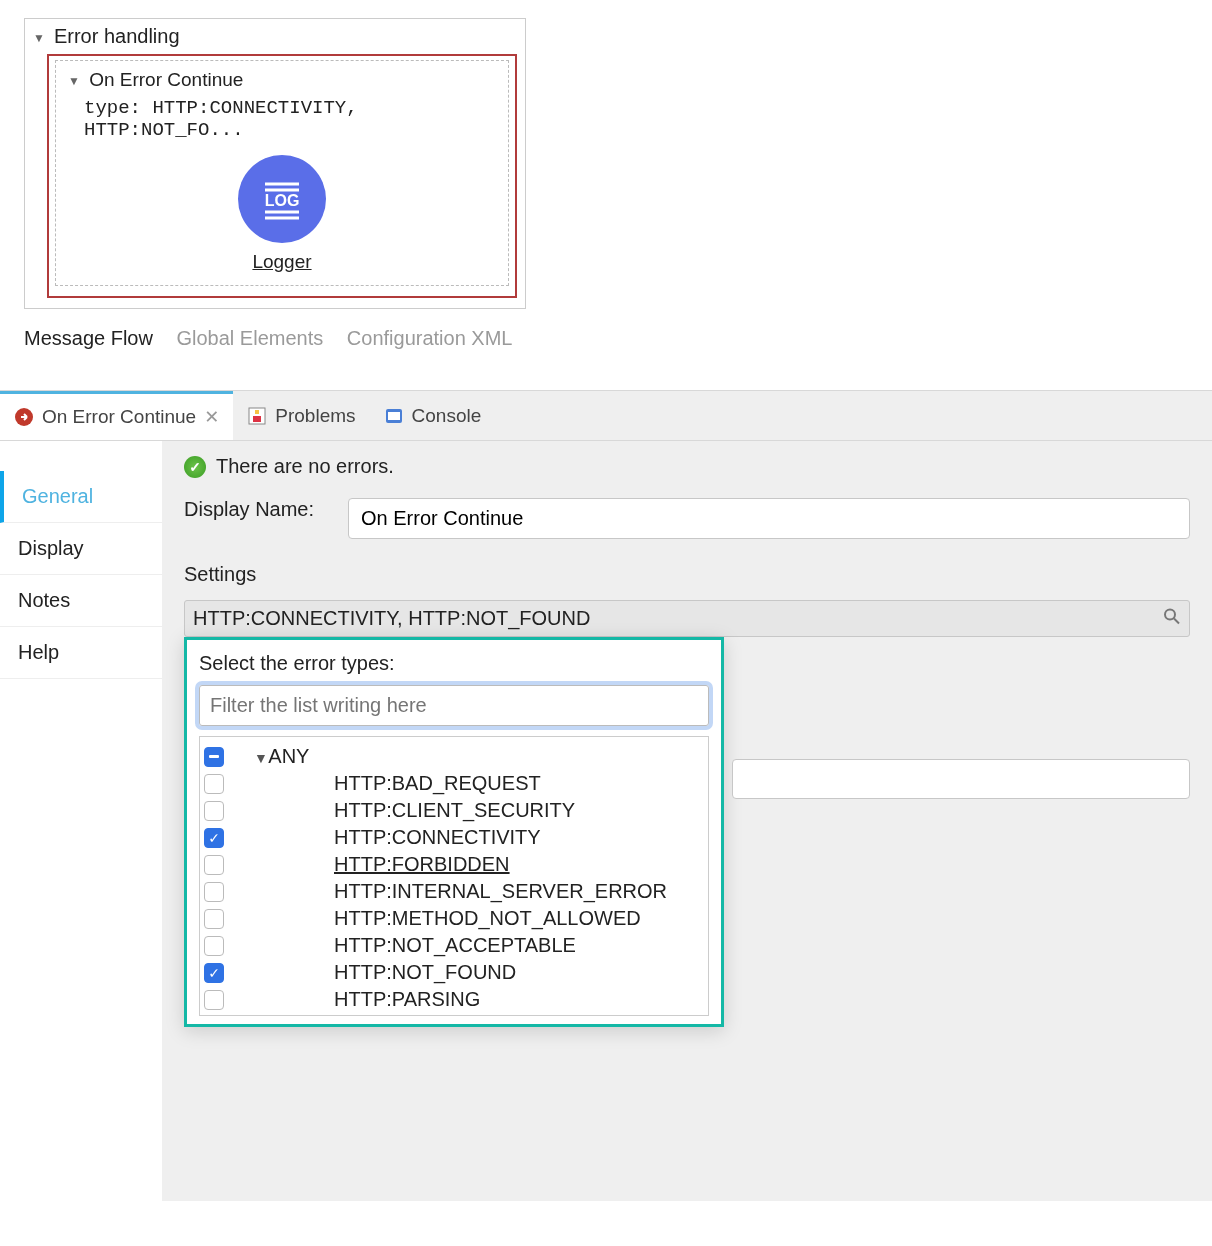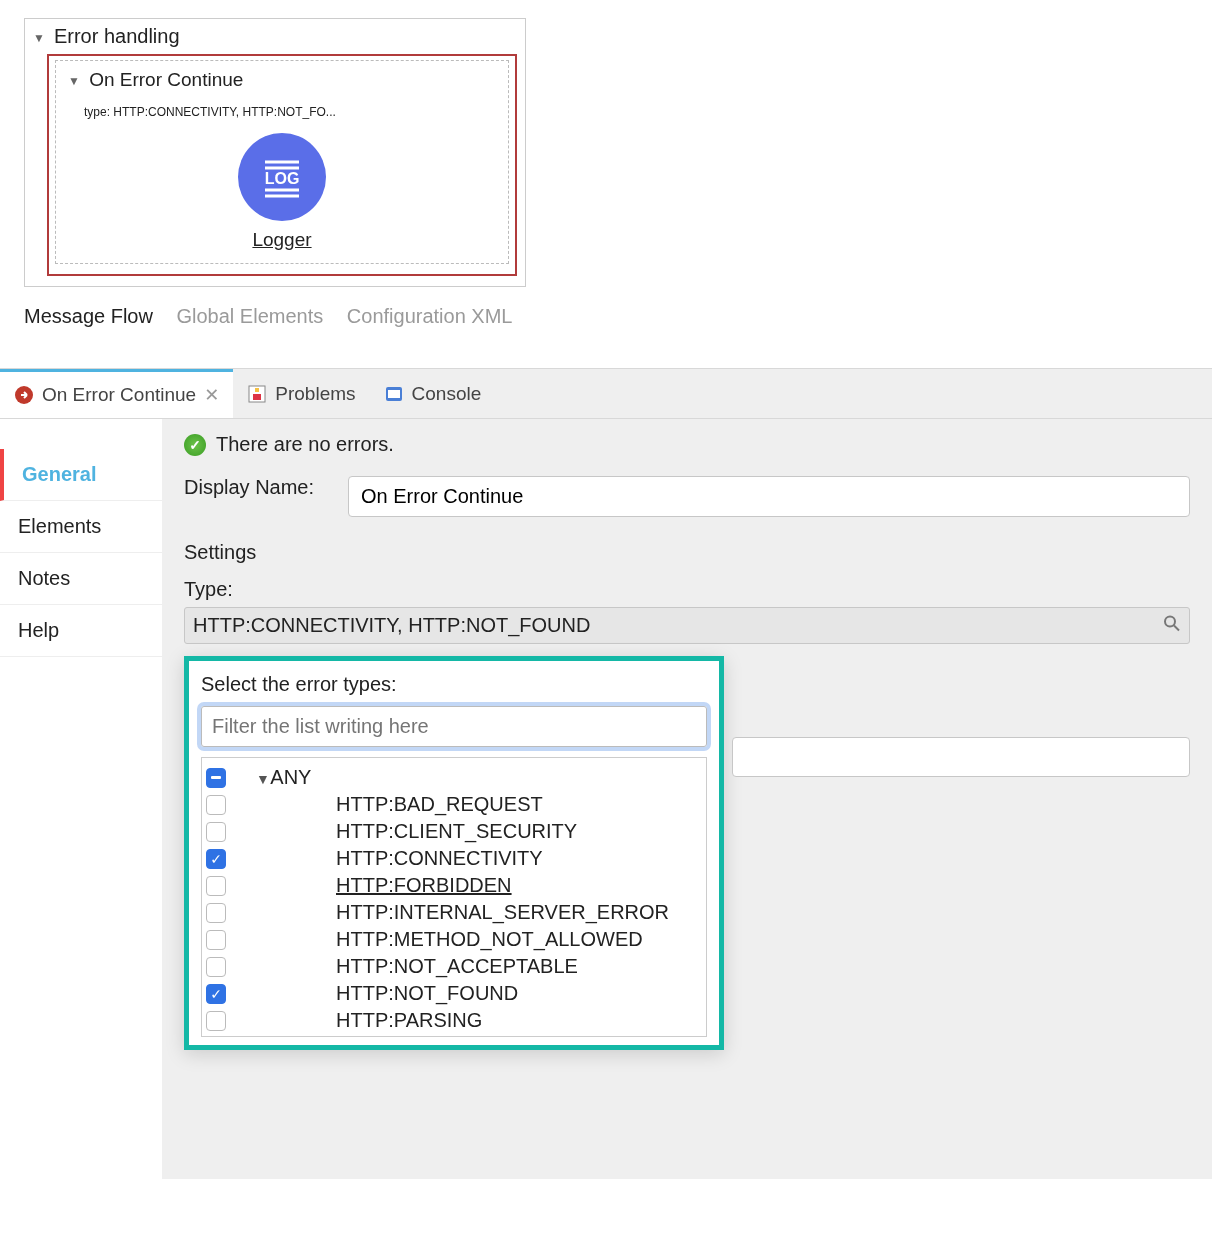--- a/index.html
+++ b/index.html
@@ -31,21 +31,21 @@
     border: 2px solid #b13b3b;
     margin-top:6px;
     margin-left:14px;
     padding:4px 6px 10px 6px;
   }
   .inner-box {
     border:1px dashed #bbb;
     padding:8px 8px 12px 8px;
   }
   .inner-header { font-size:19px; padding-left:4px; }
-  .inner-sub { font-size:12px; padding-left:20px; margin-top:14px; }
+  .inner-sub { font-size:19px; padding-left:20px; margin-top:6px;font-family:Liberation Mono, monospace; }
   .logger-area { text-align:center; margin-top:14px;text-decoration:underline; }
   .logger-circle {
     width:88px;height:88px;border-radius:50%;
     background:#5a6ee8;
     margin:0 auto 8px auto;
     display:flex;align-items:center;justify-content:center;
     flex-direction:column;
   }
   .logger-circle svg { display:block; }
   .logger-label { font-size:19px; }
@@ -92,22 +92,22 @@
     background:#fff;
   }
   .sidebar-item {
     padding:14px 18px;
     font-size:20px;
     cursor:pointer;
     border-bottom:1px solid #eee;
   }
   .sidebar-item.active {
     color:#4fb3e0;
-    font-weight:700;
-    border-left:4px solid #ef4444;
+    font-weight:400;
+    border-left:4px solid #0ea5e9;
     background:#fff;
   }
   .main {
     flex:1;
     background:#efefef;
     padding:14px 22px;
     position:relative;
   }
   .status-row { display:flex;align-items:center;gap:10px;font-size:20px;margin-bottom:20px; }
   .status-icon {
@@ -136,24 +136,24 @@
     margin-bottom:0;
   }
   .type-field .mag {
     position:absolute;right:8px;top:50%;transform:translateY(-50%);
     color:#777;
   }
   .popup {
     position:relative;
     width:540px;
     background:#fff;
-    border:5px solid #14b8a6;
+    border:3px solid #14b8a6;
     box-shadow:0 4px 18px rgba(0,0,0,0.15);
     padding:12px 12px 8px 12px;
-    margin-top:12px;
+    margin-top:0;
   }
   .popup-title { font-size:20px;margin-bottom:10px; }
   .filter-input {
     width:100%;
     border:1px solid #bbb;
     border-radius:3px;
     padding:8px 10px;
     font-size:20px;
     color:#a21caf;
     outline:4px solid rgba(80,140,230,0.35);
@@ -257,40 +257,39 @@
             <rect x="4" y="6" width="12" height="8" fill="#fff"></rect>
           </svg>
       </span>
       <span>Console</span>
     </div>
   </div>
 
   <div class="panel-body">
     <div class="sidebar">
       <div class="sidebar-item active">General</div>
-      <div class="sidebar-item">Elements</div>
+      <div class="sidebar-item">Display</div>
       <div class="sidebar-item">Notes</div>
       <div class="sidebar-item">Help</div>
     </div>
 
     <div class="main">
       <div class="status-row">
         <span class="status-icon">✓</span>
         <span>There are no errors.</span>
       </div>
 
       <div class="form-row">
         <span class="form-label">Display Name:</span>
         <input class="text-input" value="On Error Continue" style="">
       </div>
 
       <div class="settings-title">Settings</div>
 
       <div>
-        <div style="font-size:20px;margin-bottom:6px;">Type:</div>
         <div class="type-field">
           <span>HTTP:CONNECTIVITY, HTTP:NOT_FOUND</span>
           <span class="mag">
             <svg width="18" height="18" viewBox="0 0 18 18">
                 <circle cx="7" cy="7" r="5" stroke="#777" stroke-width="2" fill="none"></circle>
                 <line x1="11" y1="11" x2="16" y2="16" stroke="#777" stroke-width="2"></line>
               </svg>
           </span>
         </div>
 

